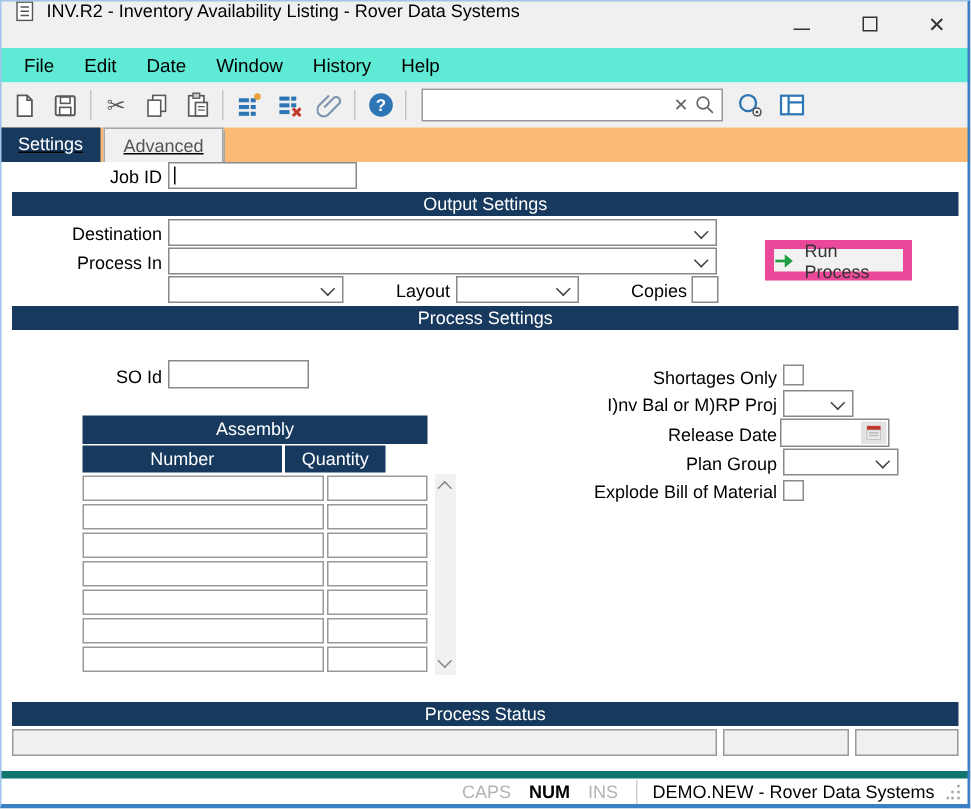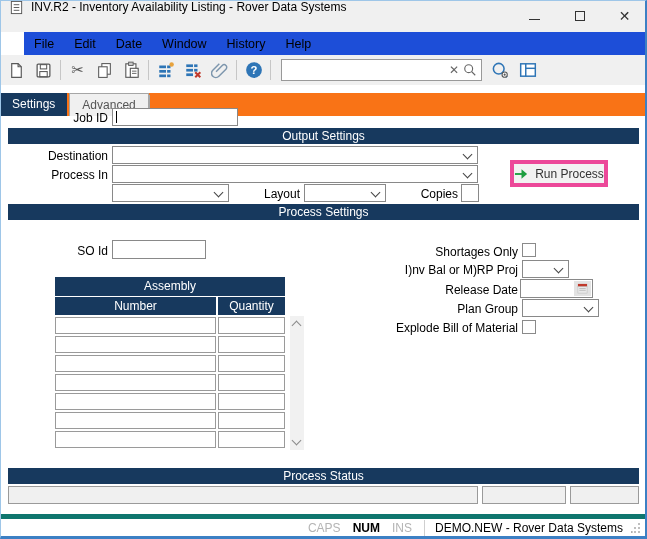--- a/index.html
+++ b/index.html
@@ -18,62 +18,62 @@
   .titlebar { position:absolute; top:0; left:0; right:0; height:32px; background:#f0f0f0;
     display:flex; align-items:flex-start; padding-left:9px; }
   .title-text { margin-left:7px; font-size:12px; color:#000; white-space:nowrap; }
   .win-controls { margin-left:auto; display:flex; height:32px; }
   .win-btn { width:45px; height:32px; display:flex; align-items:center; justify-content:center; color:#333; }
   .glyph-min { width:11px; border-top:1px solid #333; margin-top:6px; }
   .glyph-max { width:10px; height:10px; border:1px solid #333; }
   .glyph-close { font-size:14px; line-height:1; color:#333; }
 
   
-  .menubar { position:absolute; top:32px; left:0; right:0; height:23px; background:#1d4ed8;
-    display:flex; align-items:center; padding-left:0;margin-left:24px; }
+  .menubar { position:absolute; top:32px; left:0; right:0; height:23px; background:#5eead4;
+    display:flex; align-items:center; padding-left:6px; }
   .menu-item { padding:3px 10px; font-size:12.5px; }
 
   
   .toolbar { position:absolute; top:55px; left:0; right:0; height:30px; background:#f0f0f0;
     display:flex; align-items:center; padding-left:3px; }
   .tbtn { width:27px; height:26px; display:flex; align-items:center; justify-content:center; }
   .tsep { width:1px; height:20px; background:#c6c6c6; margin:0 3px; }
   .searchbox { width:201px; height:22px; background:#fff; border:1px solid #999;
     display:flex; align-items:center; margin-left:7px; padding:0 4px; }
   .searchbox input { flex:1; border:none; outline:none; font:12px "Liberation Sans",sans-serif; min-width:0; background:transparent; }
   .sb-clear { color:#666; font-size:12px; padding:0 4px; }
 
   
-  .tabstrip { position:absolute; top:93px; left:0; right:0; height:23px; display:flex; background:#f97316; }
+  .tabstrip { position:absolute; top:85px; left:0; right:0; height:23px; display:flex; background:#fdba74;text-decoration:underline; }
   .tab { height:23px; padding:4px 12px 0 12px; font-size:12px; }
   .tab.active { background:#17395E; color:#fff; }
   .tab.inactive { background:#f0f0f0; color:#555; border:1px solid #a6a6a6; border-bottom:none; margin-left:2px; }
   .tab-end-line { width:1px; height:21px; background:#a6a6a6; margin-top:2px; }
 
   
   .lbl { position:absolute; text-align:right; font-size:12px; color:#000; white-space:nowrap; }
   .tin { position:absolute; border:1px solid #898989; background:#fff; padding:0 3px;
     font:12px "Liberation Sans",sans-serif; outline:none; }
   .navybar { position:absolute; left:8px; width:631px; height:16px; background:#17395E;
     color:#fff; text-align:center; font-size:12px; line-height:16px; }
   .combo { position:absolute; background:#fff; border:1px solid #898989; height:18px; }
   .combo .chev { position:absolute; right:6px; top:4px; width:7px; height:7px;
     border-right:1.5px solid #444; border-bottom:1.5px solid #444; transform:rotate(45deg); }
   .checkbox { position:absolute; width:14px; height:14px; background:#fff; border:1px solid #8a8a8a; }
 
   .run-btn { position:absolute; left:510px; top:160px; width:98px; height:27px;
-    background:#f2f2f2; border:4px solid #ec4899; display:flex; align-items:center;
+    background:#f2f2f2; border:6px solid #ec4899; display:flex; align-items:center;
     justify-content:center; gap:6px; font-size:12px; color:#333; }
 
   
   .assembly { position:absolute; left:55px; top:277px; width:230px; }
   .asm-title { height:19px; background:#17395E; color:#fff; text-align:center; font-size:12px; line-height:19px; }
   .asm-cols { display:flex; margin-top:1px; gap:2px; }
   .asm-col { height:18px; background:#17395E; color:#fff; text-align:center; font-size:12px; line-height:18px; }
-  .asm-col.num { width:161px; } .asm-col.qty { width:67px; }
+  .asm-col.num { width:133px; } .asm-col.qty { width:67px; }
   .asm-row { display:flex; gap:2px; margin-top:2px; }
   .asm-row input { border:1px solid #9a9a9a; height:17px; background:#fff; font:12px "Liberation Sans",sans-serif; padding:0 3px; outline:none; }
   .asm-row .num { width:161px; } .asm-row .qty { width:67px; }
   .vscroll { position:absolute; left:290px; top:316px; width:14px; height:134px; background:#f1f1f1; }
   .vs-arrow { position:absolute; left:3px; width:7px; height:7px; border-right:1.3px solid #8a8a8a; border-bottom:1.3px solid #8a8a8a; }
   .vs-up { top:6px; transform:rotate(-135deg); }
   .vs-down { bottom:6px; transform:rotate(45deg); }
 
   .statbox { position:absolute; top:486px; height:18px; background:#f0f0f0; border:1px solid #9a9a9a; }
 

